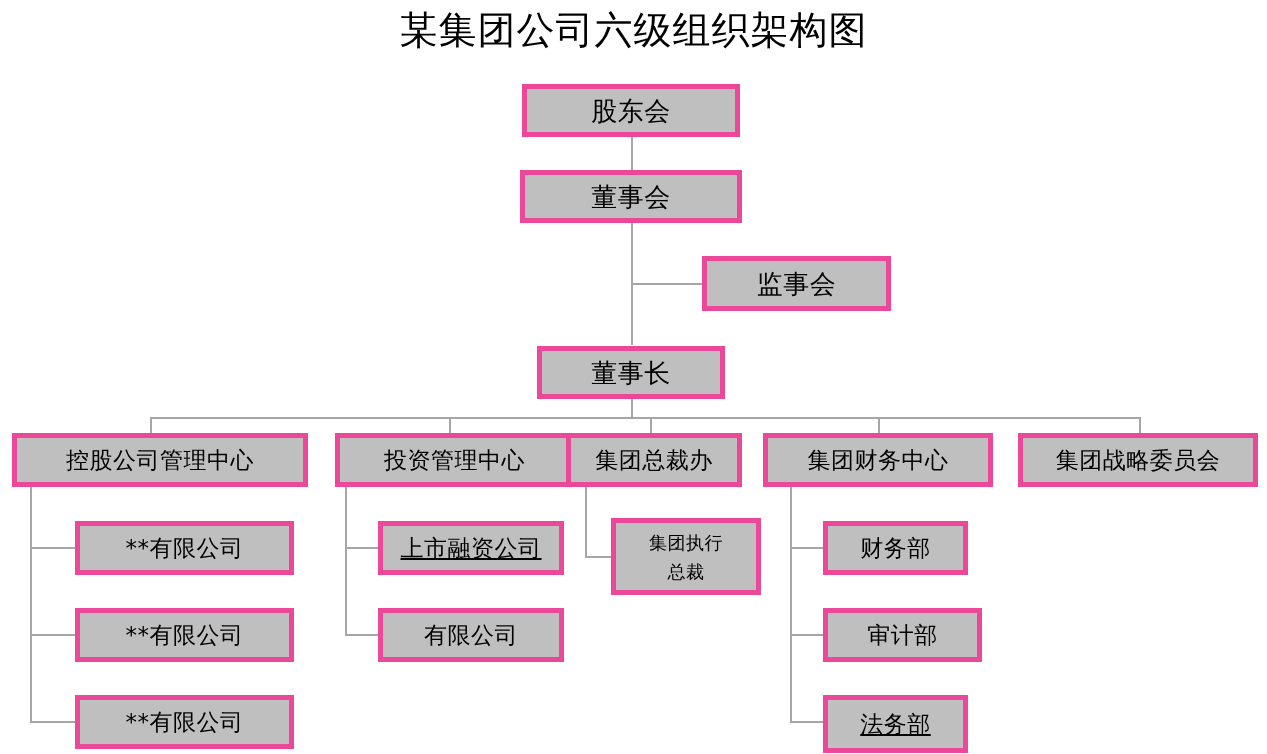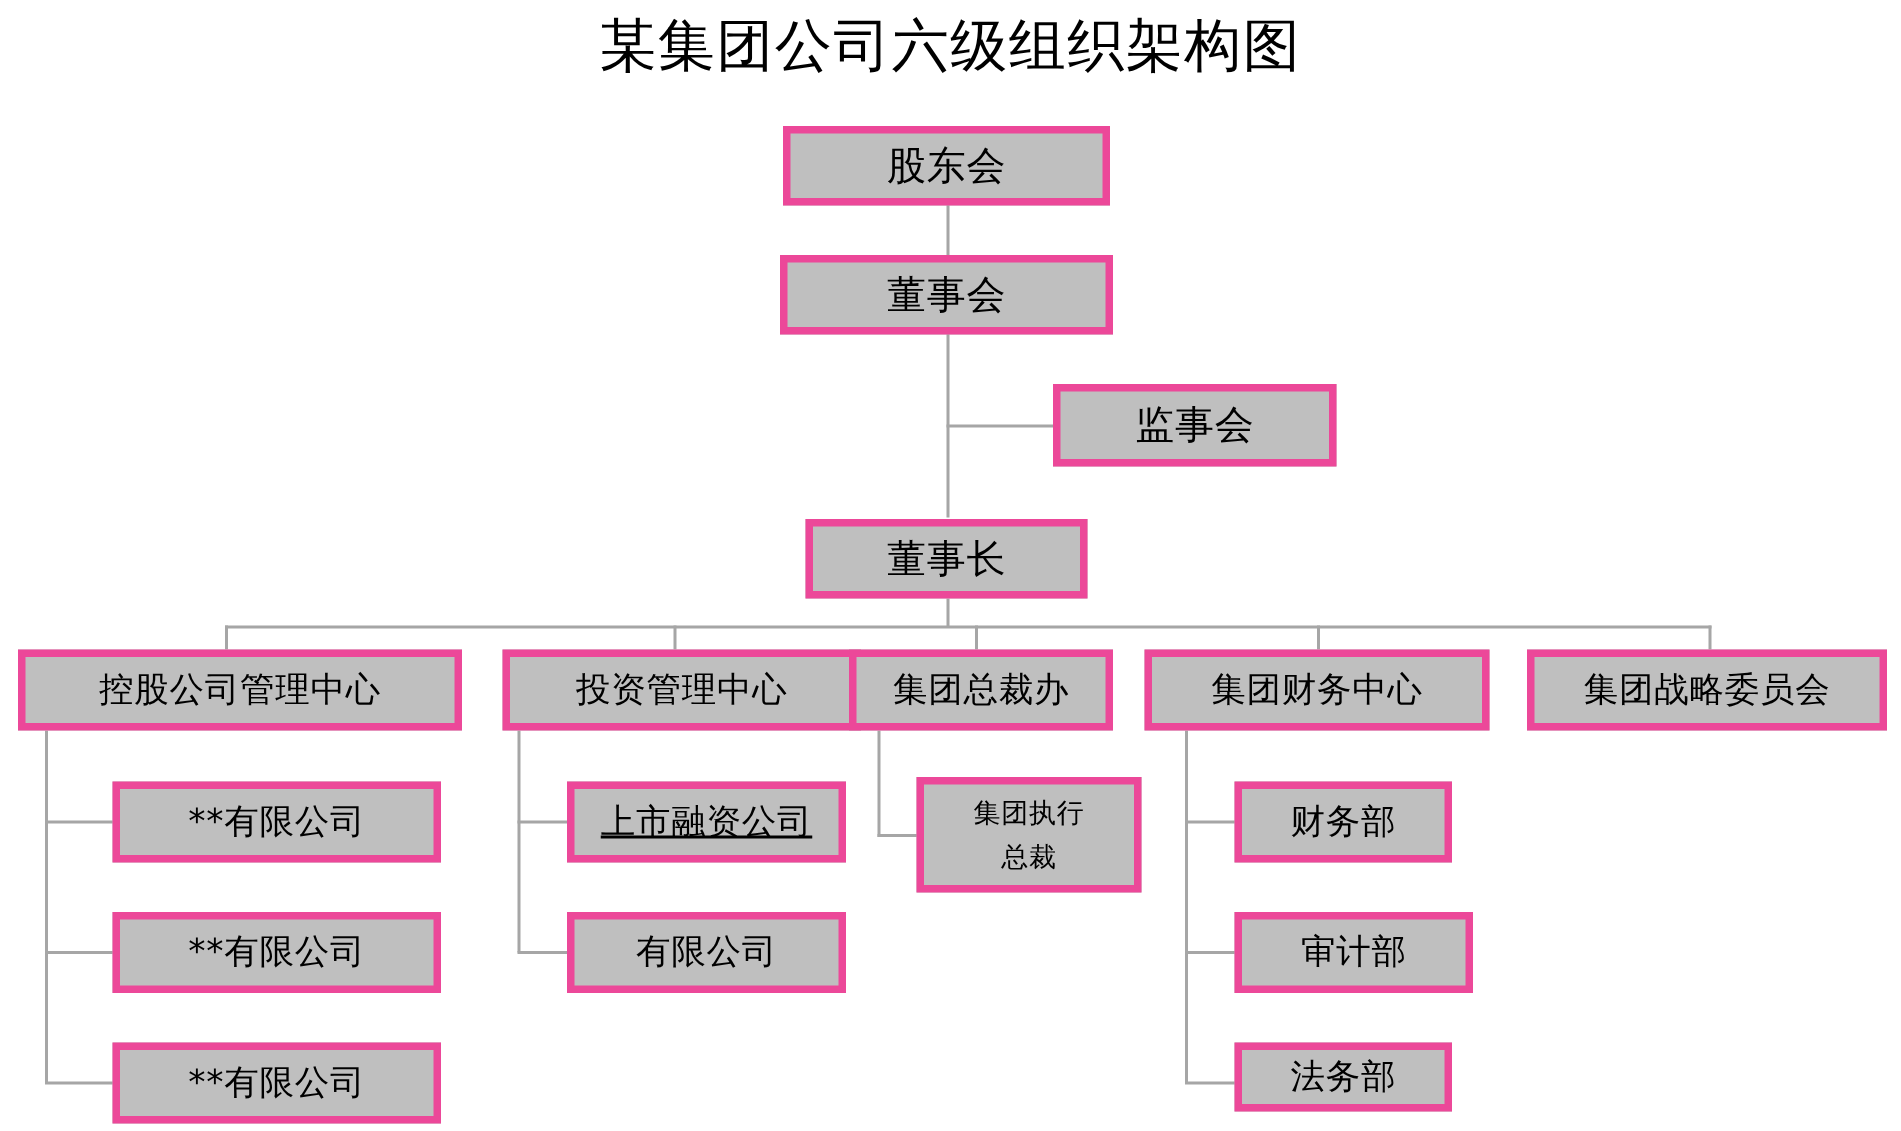--- a/index.html
+++ b/index.html
@@ -126,15 +126,15 @@
 
   <div class="node small" style="left:378px; top:608px; width:186px; height:54px;">有限公司</div>
 
   <div class="node two-line" style="left:611px; top:518px; width:150px; height:77px;">集团执行
 总裁</div>
 
   <div class="node small" style="left:823px; top:521px; width:145px; height:54px;">财务部</div>
 
   <div class="node small" style="left:823px; top:608px; width:159px; height:54px;">审计部</div>
 
-  <div class="node small" style="left:823px; top:695px; width:145px; height:46px;">法务部</div>
+  <div class="node small" style="left:823px; top:695px; width:145px; height:58px;text-decoration:underline;">法务部</div>
 
 </div>
 
 </body></html>

